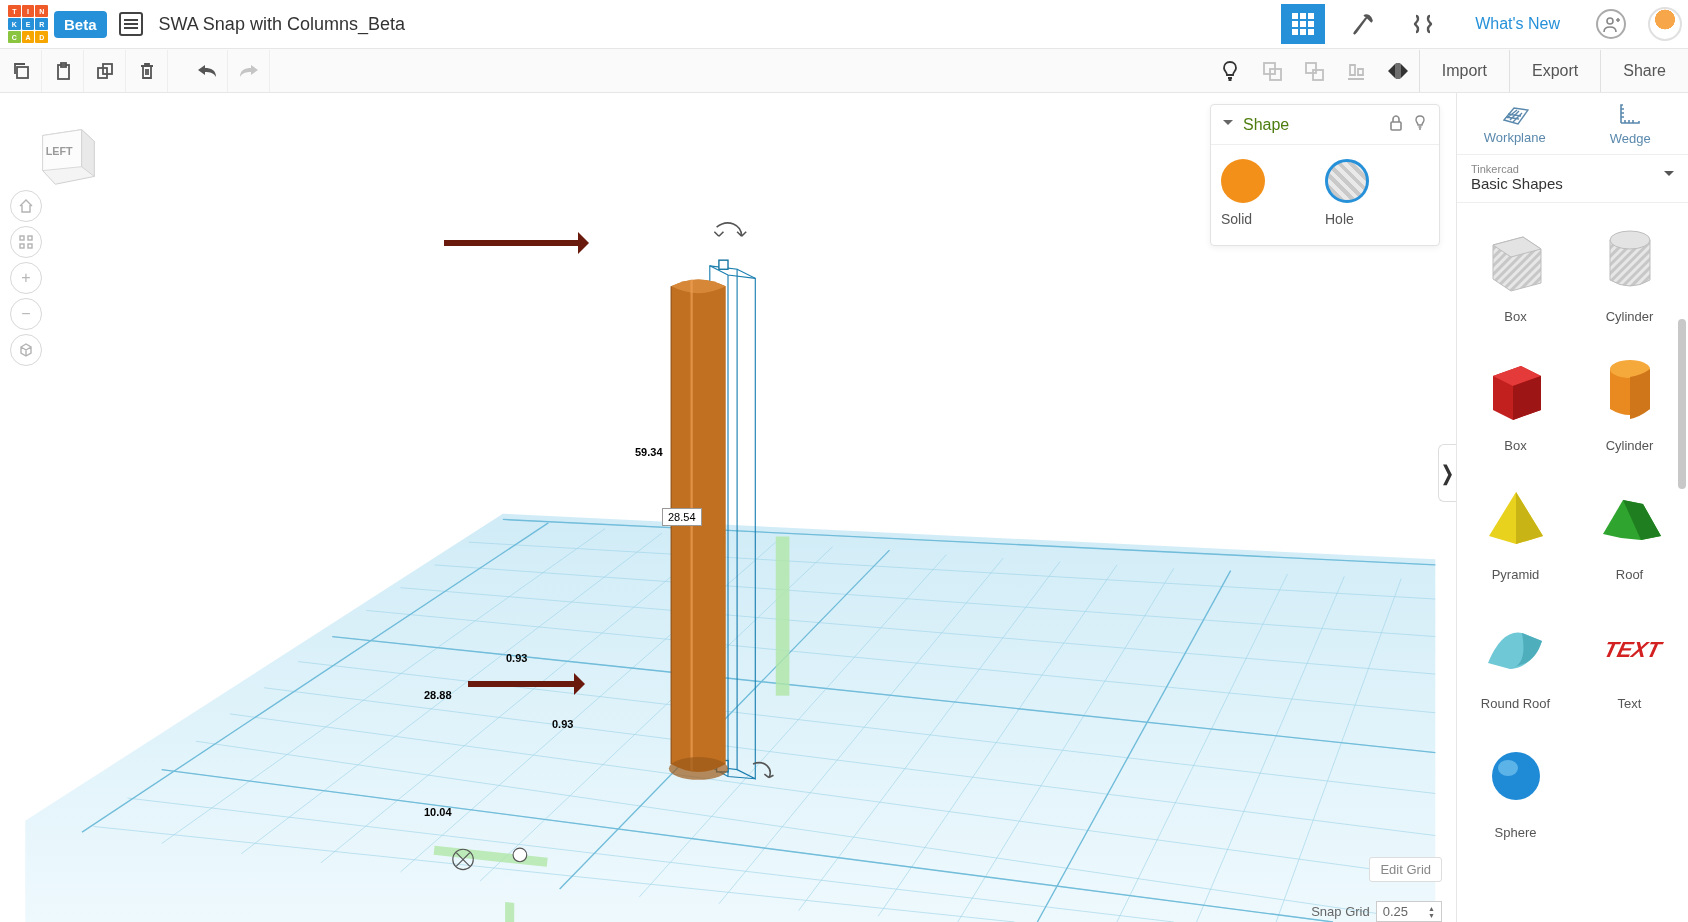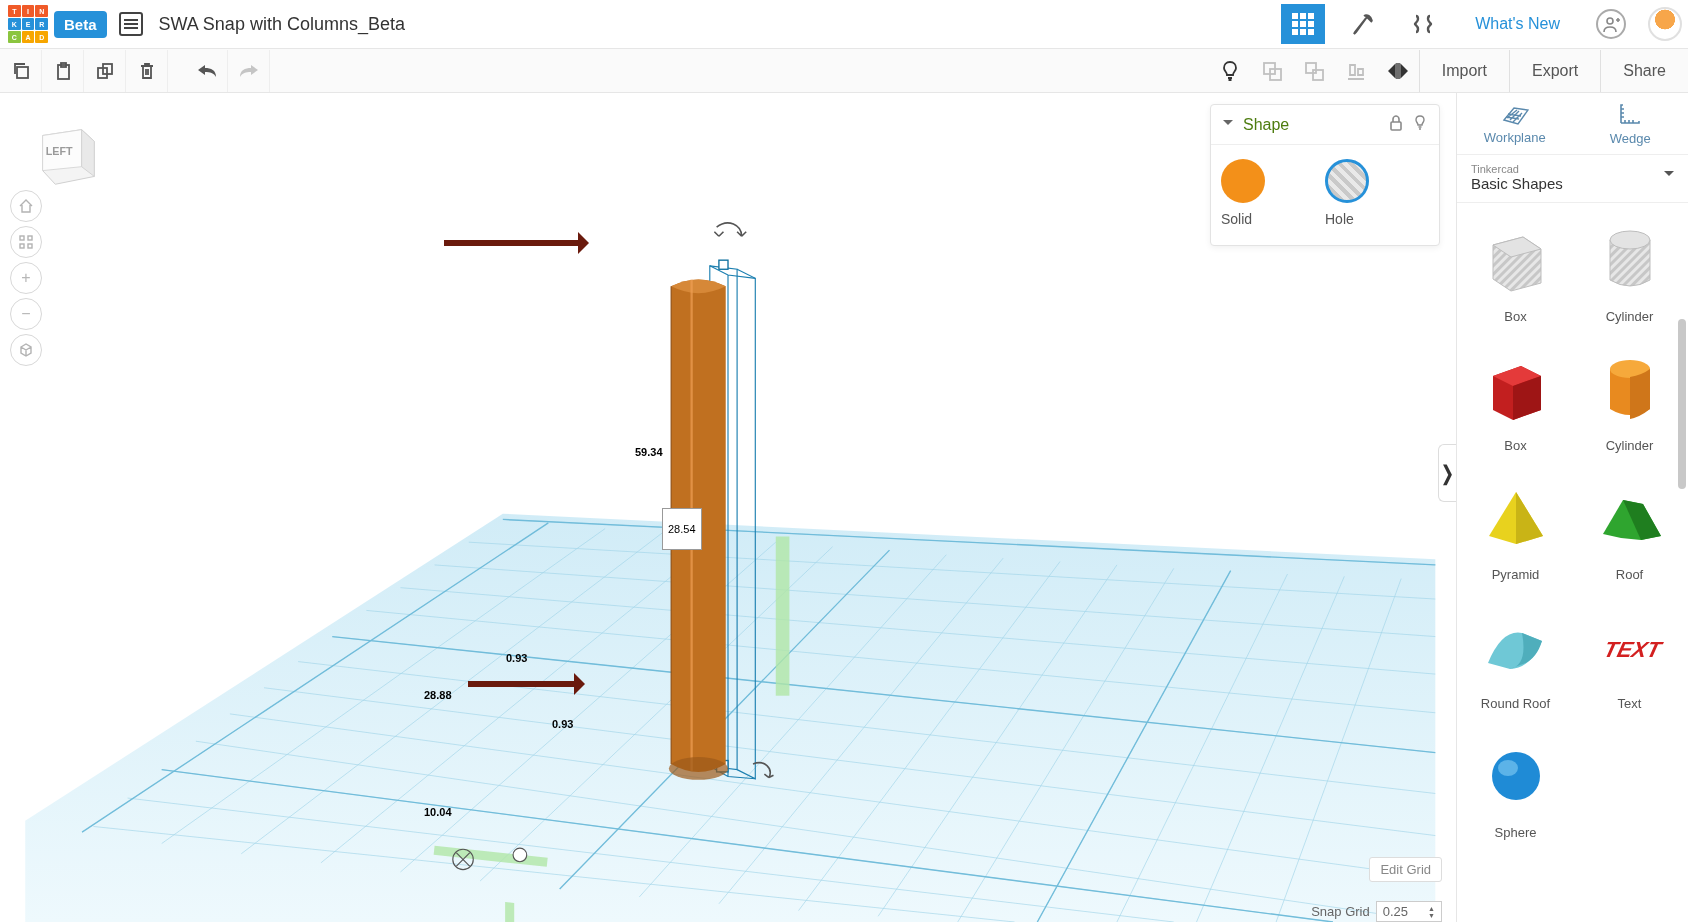--- a/index.html
+++ b/index.html
@@ -45,21 +45,21 @@
 
 
 .canvas { position: absolute; left: 0; top: 93px; right: 232px; bottom: 0; overflow: hidden; }
 
 
 .arrow-red { position: absolute; height: 6px; background: #6a1a0d; }
 .arrow-red::after { content: ""; position: absolute; right: -16px; top: -8px; border: 11px solid transparent; border-left-color: #6a1a0d; }
 
 
 .dim { position: absolute; font-size: 11px; color: #000; font-weight: bold; }
-.dim.box { background: #fff; border: 1px solid #999; padding: 14px 5px; font-weight: normal; }
+.dim.box { background: #fff; border: 1px solid #999; padding: 2px 5px; font-weight: normal; }
 
 
 .inspector { position: absolute; right: 248px; top: 104px; width: 230px; background: #fff; border: 1px solid #e3e3e3; border-radius: 4px; box-shadow: 0 2px 6px rgba(0,0,0,.06); }
 .insp-head { display: flex; align-items: center; padding: 10px 12px; border-bottom: 1px solid #eee; }
 .insp-head .tri { width: 0; height: 0; border: 5px solid transparent; border-top-color: #666; margin-right: 10px; }
 .insp-head .ttl { font-size: 16px; color: #4d7c0f; flex: 1; }
 .insp-head .lk { color: #8a8a8a; margin-left: 10px; font-size: 15px; }
 .insp-body { display: flex; padding: 14px 10px 18px; }
 .swatch-col { flex: 1; display: flex; flex-direction: column; align-items: flex-start; gap: 8px; font-size: 14px; color: #555; }
 .solid-sw { width: 44px; height: 44px; border-radius: 50%; background: #f39019; }

